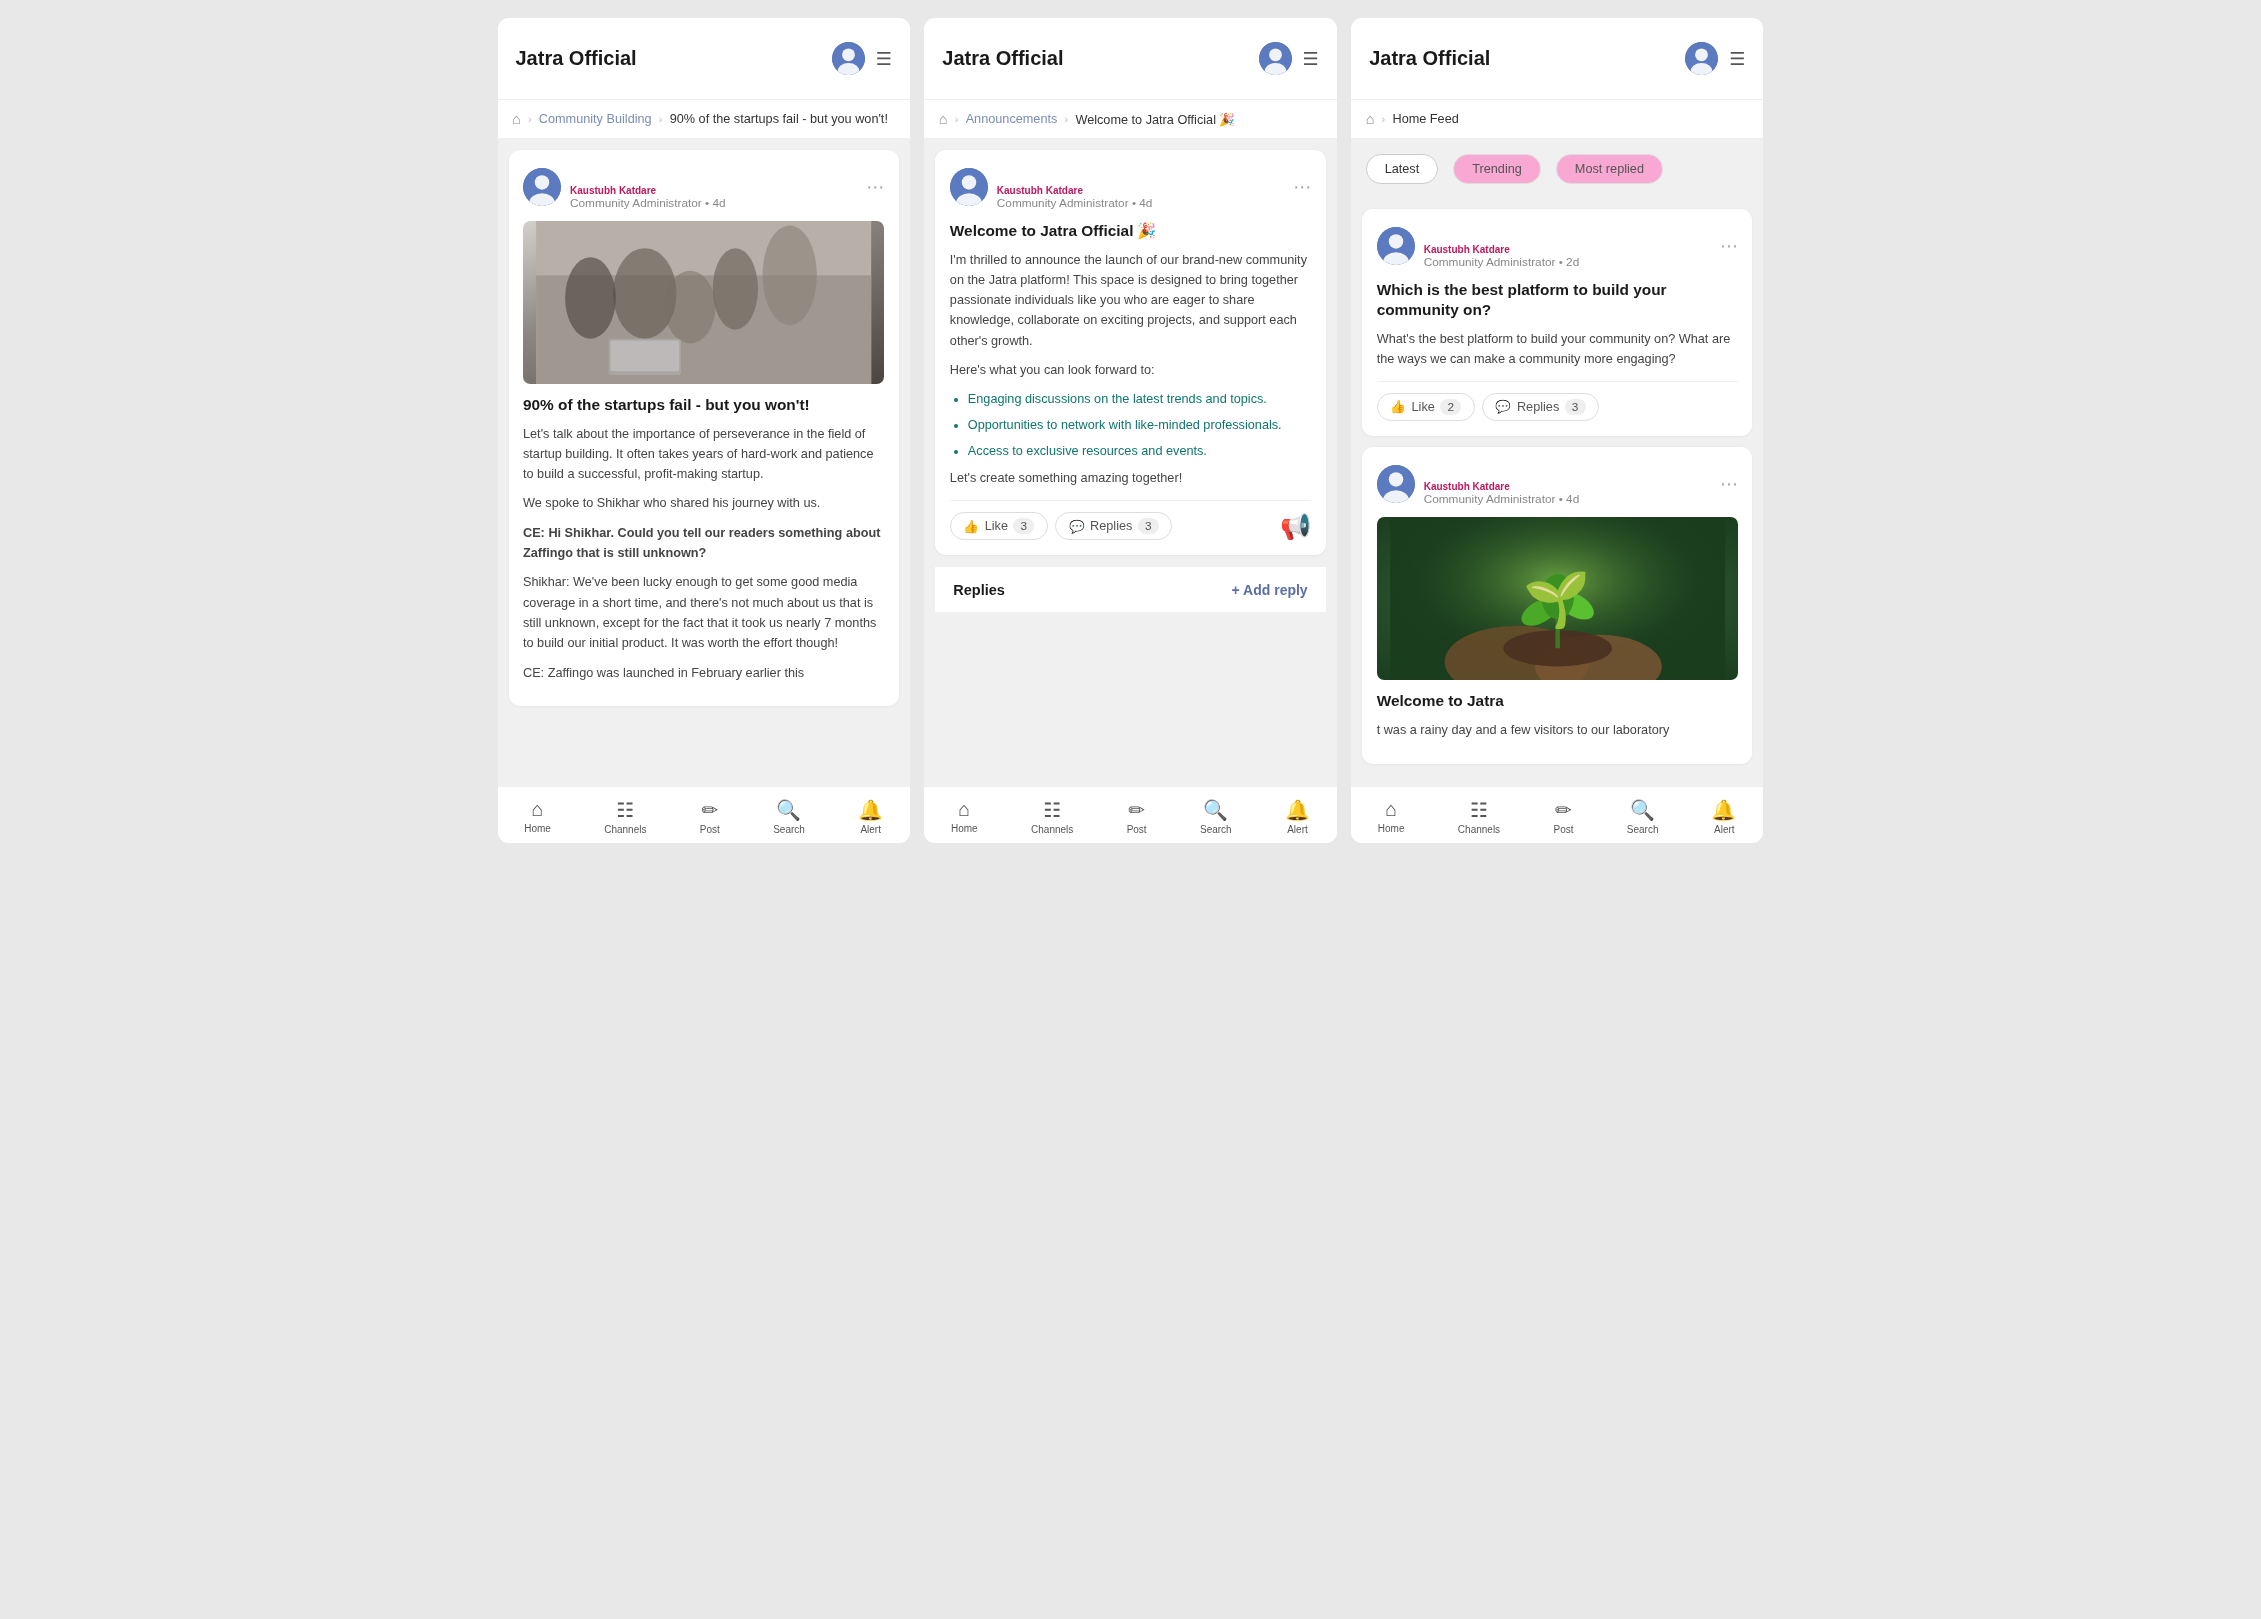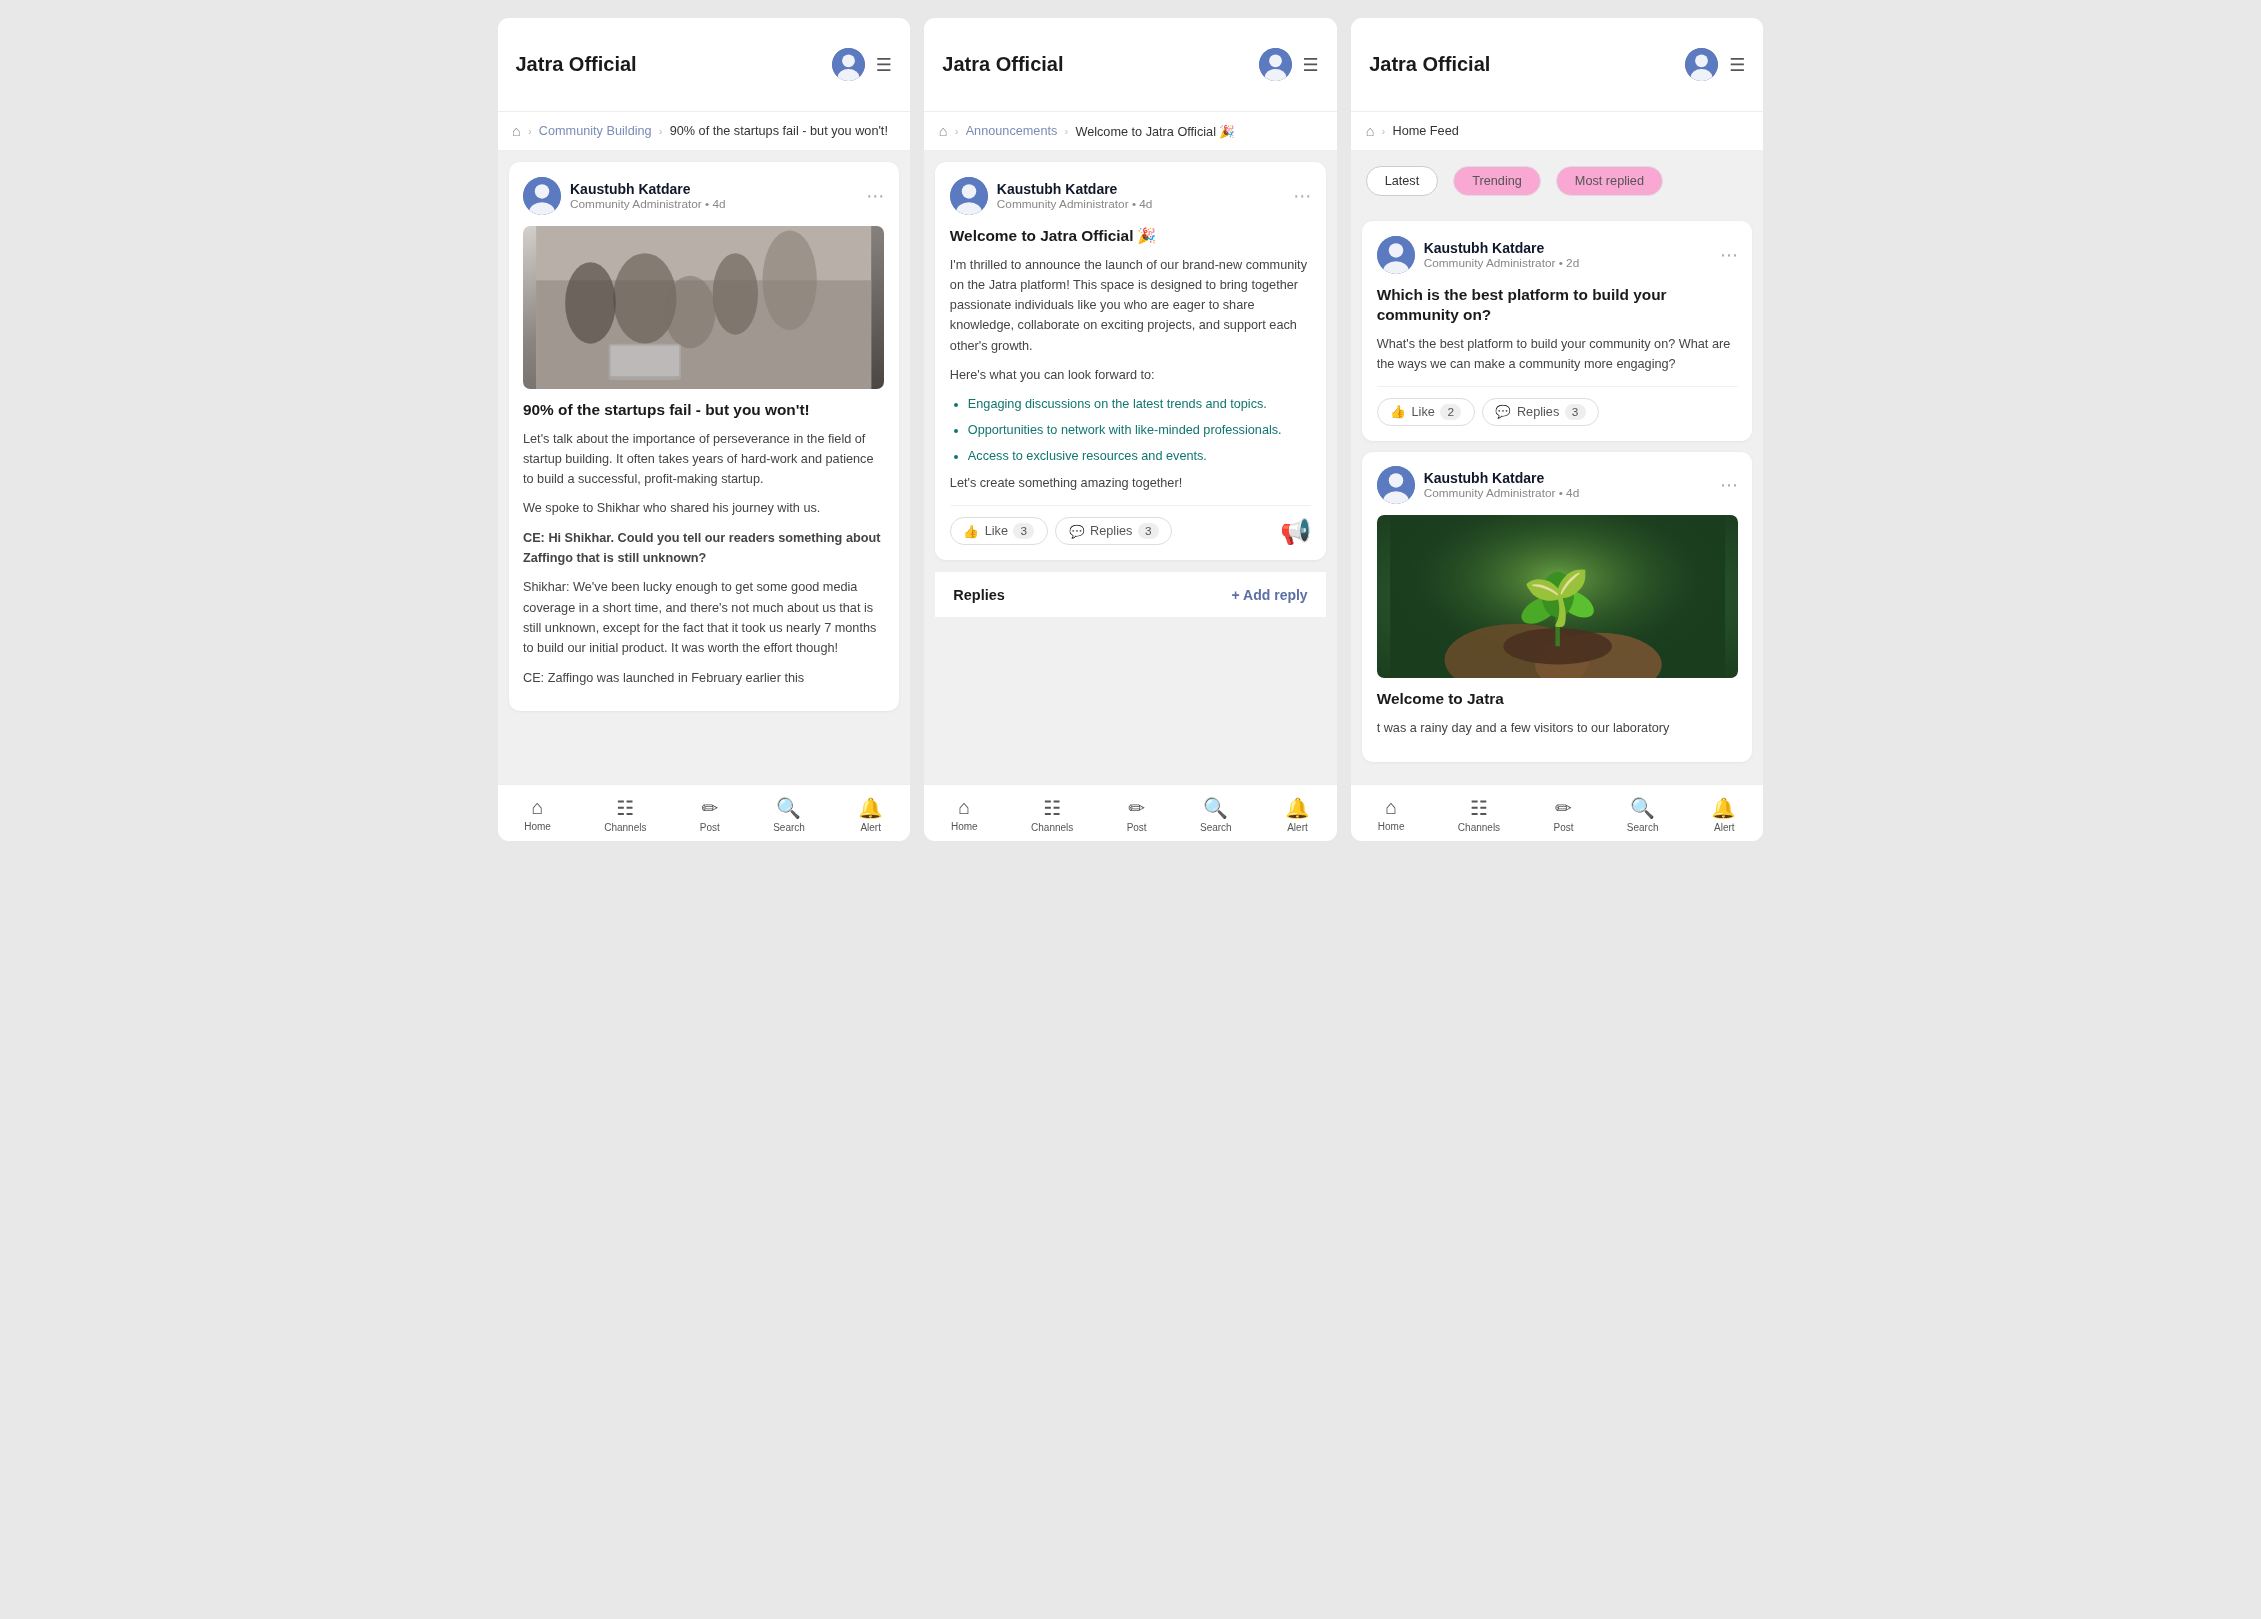--- a/index.html
+++ b/index.html
@@ -23,21 +23,21 @@
       border-radius: 11px;
       flex: 1;
       overflow: hidden;
       display: flex;
       flex-direction: column;
       min-height: 814px;
     }
     
     .header {
       background: white;
-      padding: 30px 18px;
+      padding: 24px 18px;
       display: flex;
       align-items: center;
       justify-content: space-between;
       border-bottom: 0.9px solid #eee;
     }
     .header-title {
       font-size: 20px;
       font-weight: 700;
       color: #1a1a1a;
     }
@@ -126,22 +126,23 @@
       background: #5b6fa6;
       display: flex;
       align-items: center;
       justify-content: center;
       color: white;
       font-size: 18px;
       flex-shrink: 0;
     }
     .author-info .name {
       font-weight: 600;
-      font-size: 14px;
-      color: #0f172a;
+      font-size: 10px;
+      color: #be185d;
+      margin-top: 20px;
     }
     .author-info .meta {
       font-size: 11.8px;
       color: #888;
     }
     .more-dots {
       color: #aaa;
       font-size: 18px;
       cursor: pointer;
     }

